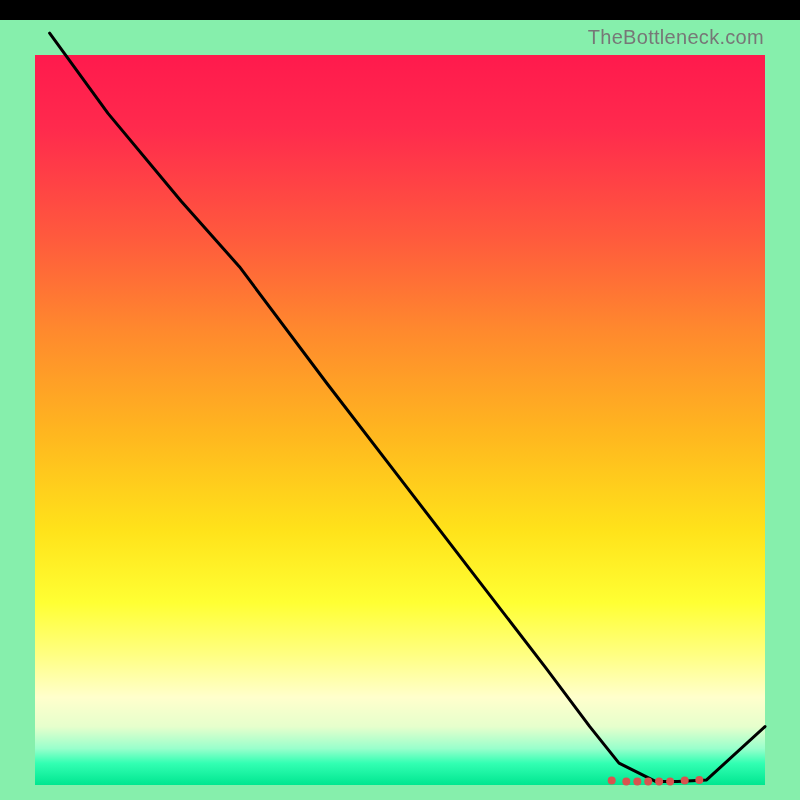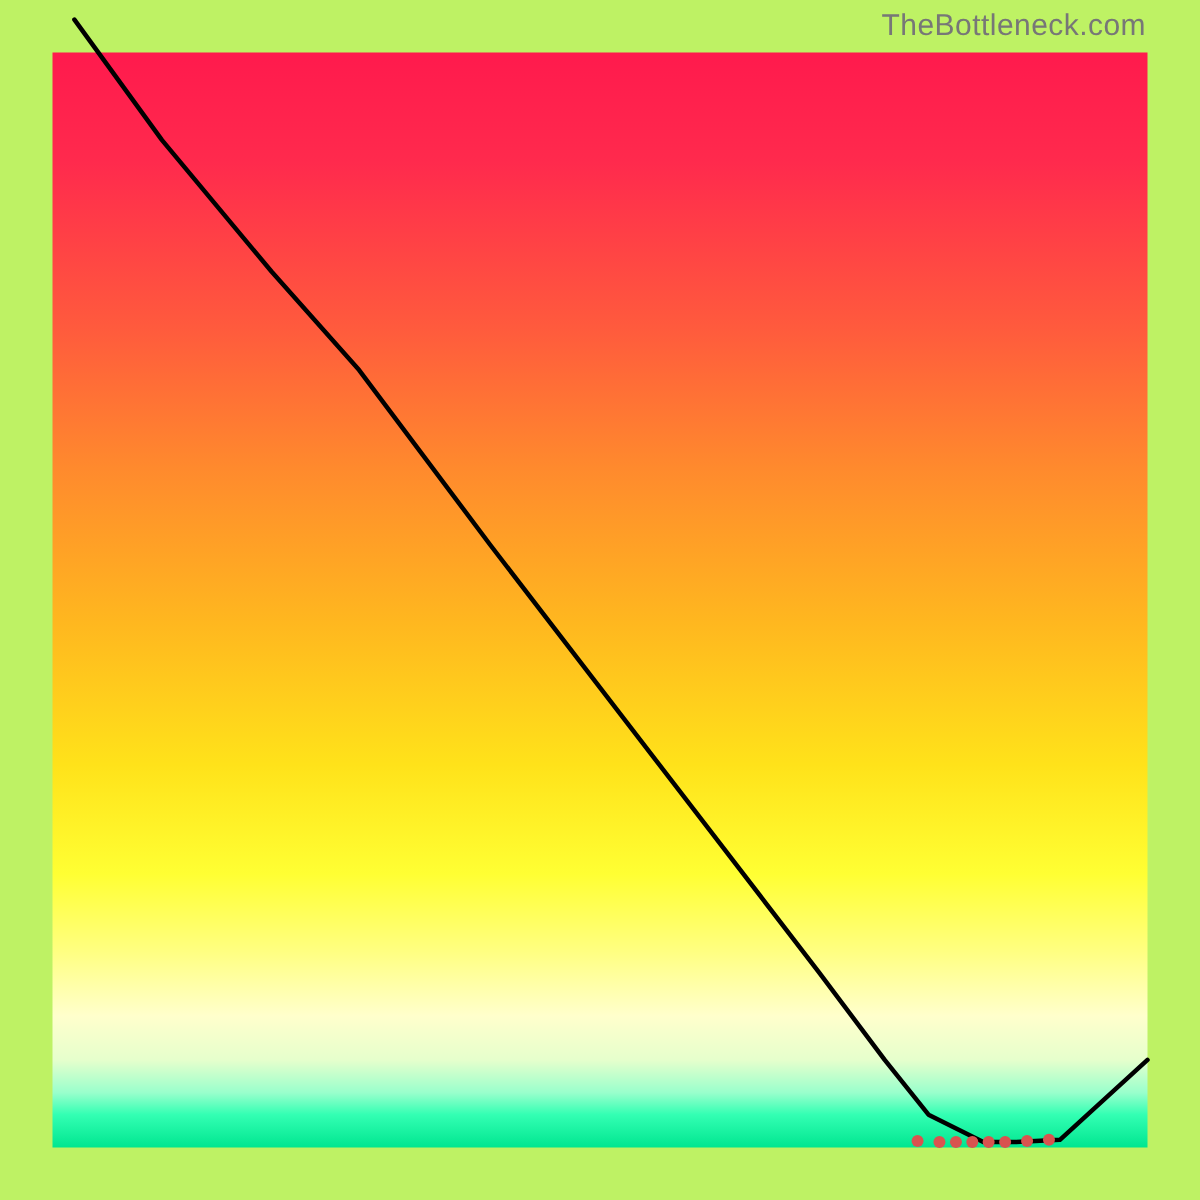--- a/index.html
+++ b/index.html
@@ -7,21 +7,22 @@
     padding: 0;
     width: 800px;
     height: 800px;
     background: #000;
     overflow: hidden;
     font-family: Arial, Helvetica, sans-serif;
   }
   .frame {
     position: absolute;
     inset: 0;
-    background: #bef264;
+    background: #86efac;
+    margin-top: 20px;
   }
   .plot-area {
     position: absolute;
     left: 35px;
     top: 35px;
     width: 730px;
     height: 730px;
     
     background: linear-gradient(
       to bottom,

